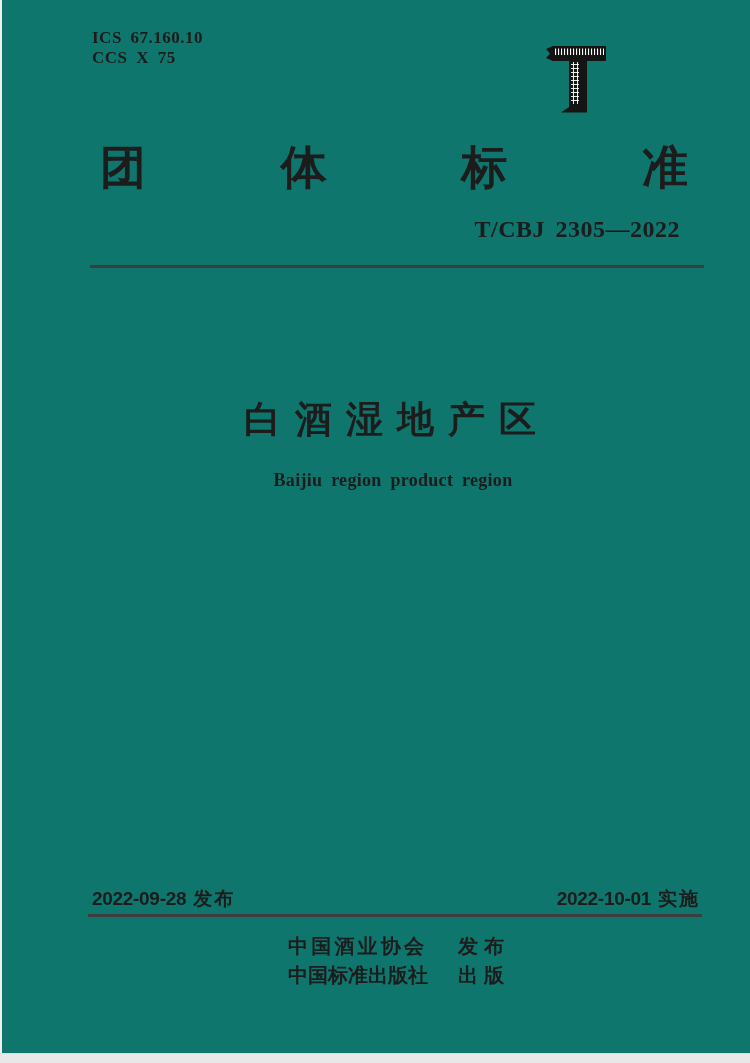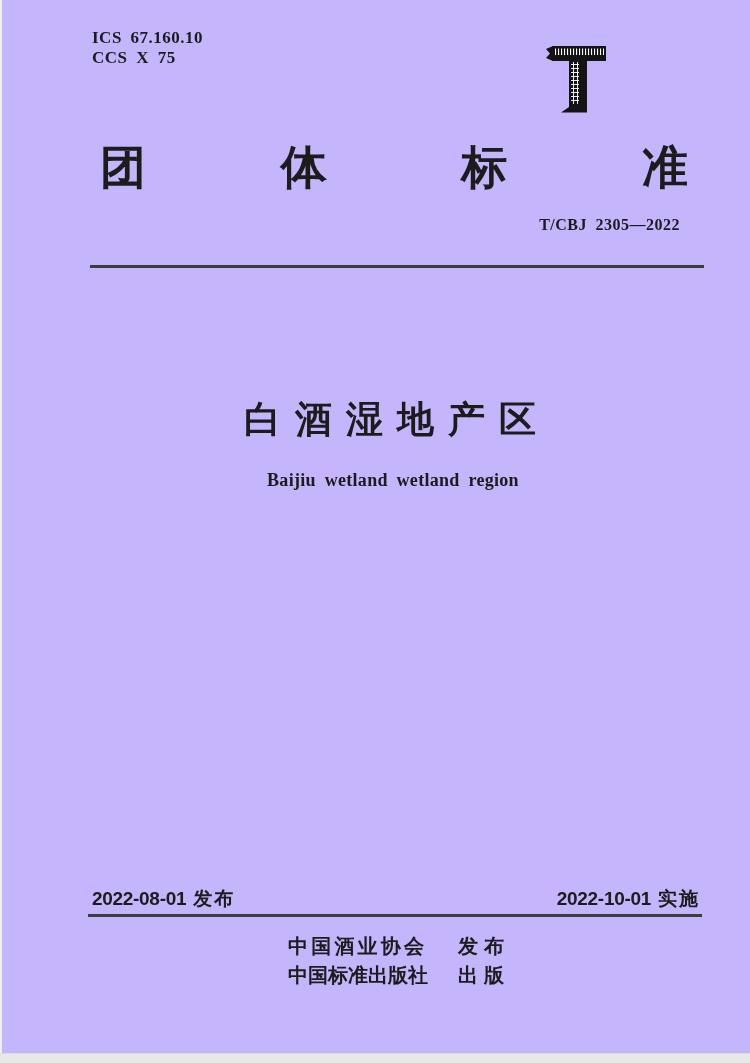--- a/index.html
+++ b/index.html
@@ -1,19 +1,19 @@
 <!DOCTYPE html>
 <html><head>
 <meta charset="utf-8">
 <style>
   html,body{margin:0;padding:0;background:#ffffff;}
   #page{
     position:relative;
     width:750px;height:1063px;
-    background:#c4b5fd;
+    background:#0f766e;
     overflow:hidden;
     font-family:"Liberation Sans","DejaVu Sans",sans-serif;
     color:#1c1c1c;
   }
   
   .edge-bottom{position:absolute;left:0;bottom:0;width:750px;height:9px;background:#e8e8e8;border-top:1px solid #dcdcdc;}
   .edge-left{position:absolute;left:0;top:0;width:2px;height:1063px;background:#efefef;}
 
   
   .codes{
@@ -30,21 +30,21 @@
   .std-mark{
     position:absolute;left:100px;top:142px;width:588px;height:50px;
     display:flex;justify-content:space-between;
     font-weight:bold;font-size:46px;line-height:50px;
   }
 
   
   .std-code{
     position:absolute;right:70px;top:216px;
     font-family:"Liberation Serif","DejaVu Serif",serif;
-    font-weight:bold;font-size:16px;letter-spacing:.5px;word-spacing:4px;
+    font-weight:bold;font-size:24px;letter-spacing:.5px;word-spacing:4px;
   }
 
   .rule{position:absolute;height:2.5px;background:#3d3d3d;}
   .rule-top{left:90px;top:265px;width:614px;}
   .rule-bottom{left:88px;top:914px;width:614px;}
 
   
   .title-cn{
     position:absolute;left:244px;top:399px;width:292px;height:42px;
     display:flex;justify-content:space-between;
@@ -114,24 +114,24 @@
 
   <div class="title-cn">
       <span>白</span>
       <span>酒</span>
       <span>湿</span>
       <span>地</span>
       <span>产</span>
       <span>区</span>
     </div>
 
-  <div class="title-en">Baijiu wetland wetland region</div>
+  <div class="title-en">Baijiu region product region</div>
 
   <div class="date date-left">
-    <span>2022-08-01</span><span class="lbl">发布</span>
+    <span>2022-09-28</span><span class="lbl">发布</span>
   </div>
 
   <div class="date date-right">
     <span>2022-10-01</span><span class="lbl">实施</span>
   </div>
 
   <div class="rule rule-bottom"></div>
 
   <div class="pub-row pub-row1">
     <div class="org">

